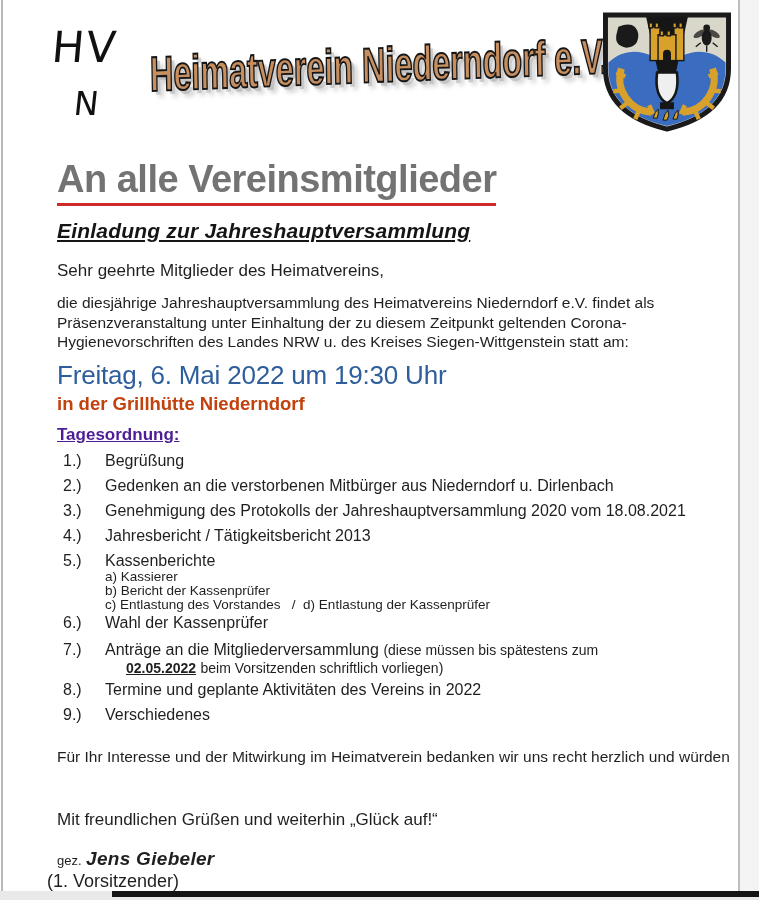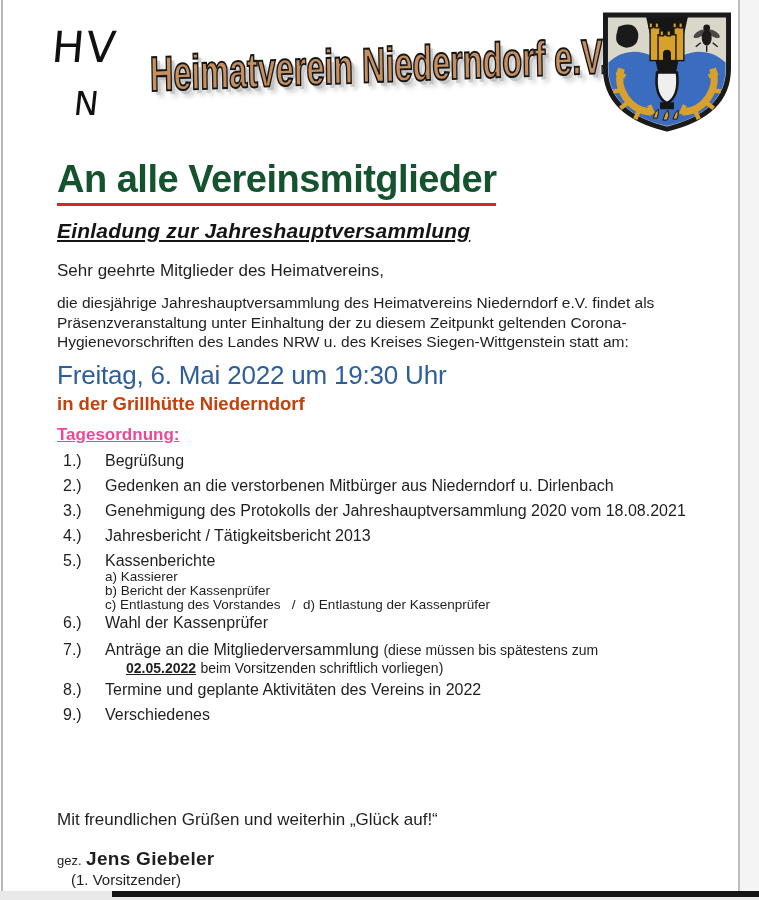--- a/index.html
+++ b/index.html
@@ -26,50 +26,50 @@
     color:#c78f60;
     -webkit-text-stroke:2px #161616;
     text-shadow:5px 4px 0 rgba(160,160,160,.45), 10px 7px 5px rgba(130,130,130,.35);
     transform:scaleX(.66) rotate(-1.5deg);transform-origin:left center;
   }
   .crest{left:597px;top:7px;width:140px;height:129px;}
 
   
   .heading{
     left:57px;top:157px;font-size:38px;font-weight:700;letter-spacing:-.5px;
-    color:#14532d;border-bottom:3px solid #cf2a2a;padding-bottom:2px;line-height:44px;
+    color:#737373;border-bottom:3px solid #cf2a2a;padding-bottom:2px;line-height:44px;
   }
   .subheading{
     left:57px;top:219px;font-size:21px;font-weight:700;font-style:italic;
     text-decoration:underline;letter-spacing:.2px;color:#151515;
   }
   .salutation{left:57px;top:261px;font-size:17px;}
   .intro{left:57px;top:293px;font-size:15.5px;line-height:19.5px;width:660px;}
   .event-date{left:57px;top:360px;font-size:26px;font-weight:400;color:#2e5e9b;letter-spacing:-.2px;}
   .event-location{left:57px;top:393px;font-size:18.5px;font-weight:700;color:#c2410c;}
-  .agenda-title{left:57px;top:425px;font-size:17px;font-weight:700;text-decoration:underline;color:#ec4899;}
+  .agenda-title{left:57px;top:425px;font-size:17px;font-weight:700;text-decoration:underline;color:#4c1d95;}
 
   .agenda{left:63px;top:452px;width:670px;}
   .arow{display:flex;margin-bottom:7px;}
   .anum{flex:0 0 42px;font-size:16px;line-height:18px;}
   .atxt{font-size:16px;line-height:18px;}
   .row5{margin-bottom:2px;}
   .row6{margin-bottom:9px;}
   .row7 .atxt div{line-height:18px;}
   .row7{margin-bottom:4px;}
   .sub{font-size:13.5px;line-height:14px;white-space:pre;}
   .note{font-size:14px;}
   .deadline{font-weight:700;text-decoration:underline;font-size:14px;margin-left:21px;}
 
   .closing{left:57px;top:747px;font-size:15.5px;line-height:19.5px;width:680px;}
   .farewell{left:57px;top:810px;font-size:17px;}
   .signature{left:57px;top:848px;}
   .gez{font-size:13px;}
-  .sig-name{font-size:19px;font-weight:700;letter-spacing:.3px;}
-  .signature-role{left:71px;top:871px;font-size:15px;}
+  .sig-name{font-size:19px;font-weight:700;letter-spacing:.3px;font-style:italic;}
+  .signature-role{left:47px;top:871px;font-size:18px;}
 </style>
 </head>
 <body>
 
 <div class="abs edge-left"></div>
 <div class="abs edge-right"></div>
 <div class="abs edge-bottom"></div>
 <div class="abs bar-bottom"></div>
 
 <div class="abs monogram-hv">HV</div>
@@ -191,20 +191,21 @@
     <span class="anum">8.)</span>
     <span class="atxt">Termine und geplante Aktivitäten des Vereins in 2022</span>
   </div>
   <div class="arow">
     <span class="anum">9.)</span>
     <span class="atxt">Verschiedenes</span>
   </div>
 </div>
 
 <div class="abs closing">
+  <div>Für Ihr Interesse und der Mitwirkung im Heimatverein bedanken wir uns recht herzlich und würden</div>
 </div>
 
 <div class="abs farewell">Mit freundlichen Grüßen und weiterhin „Glück auf!“</div>
 
 <div class="abs signature">
   <span class="gez">gez.</span>
   <span class="sig-name">Jens Giebeler</span>
 </div>
 <div class="abs signature-role">(1. Vorsitzender)</div>
 

